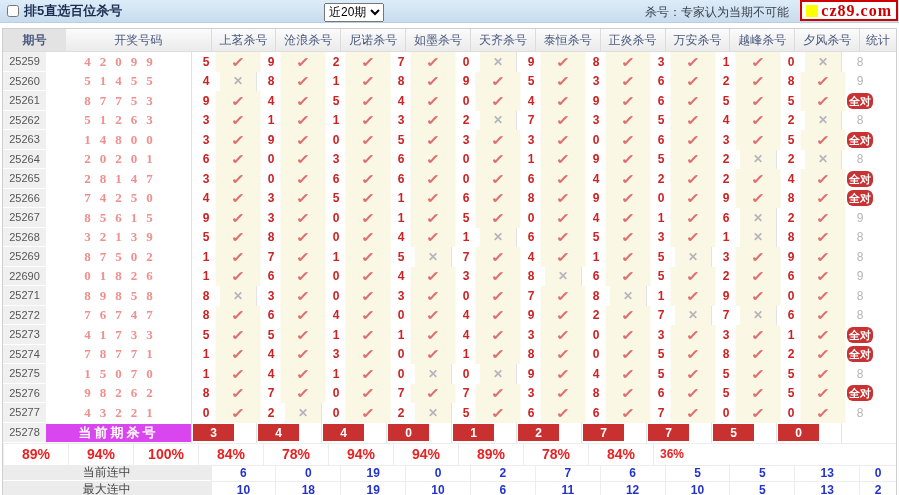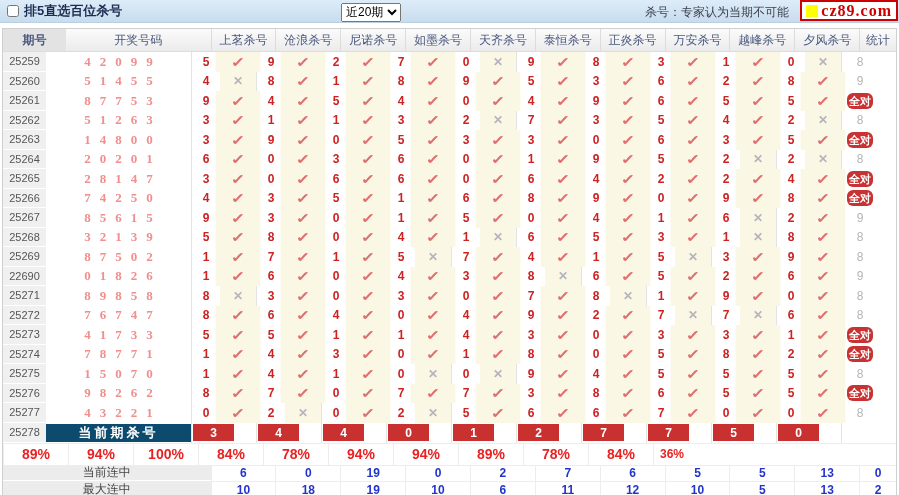--- a/index.html
+++ b/index.html
@@ -2,21 +2,21 @@
 <html><head>
 <meta charset="utf-8">
 <style>
   html,body{margin:0;padding:0;}
   body{width:899px;height:495px;background:#fff;font-family:"Liberation Sans",sans-serif;position:relative;overflow:hidden;}
 
   
   .topbar{position:relative;height:22px;background:linear-gradient(#ddecf8,#c8dcee);border-bottom:1px solid #b9cfe2;display:flex;align-items:center;}
   .topbar input[type=checkbox]{width:12px;height:12px;margin:0 5px 0 7px;}
   .tb-title{font-weight:bold;font-size:13px;color:#1d2d52;}
-  .sel-wrap{position:absolute;left:341px;top:2px;}
+  .sel-wrap{position:absolute;left:324px;top:2px;}
   .sel-wrap select{font-size:12px;height:19px;font-family:"Liberation Sans",sans-serif;}
   .tb-note{position:absolute;right:110px;top:4px;font-size:12px;color:#3a3f4a;white-space:nowrap;}
   .logo{position:absolute;right:1px;top:0;height:17px;border:2px solid #cc0000;background:#fff;display:flex;align-items:center;padding:0 4px;gap:3px;cursor:pointer;}
   .logo .sq{width:12px;height:12px;background:#ffff00;}
   .logo .txt{color:#cc0000;font-family:"Liberation Serif",serif;font-weight:bold;font-size:16px;letter-spacing:1px;}
 
   .gap{height:5px;}
 
   
   .table{margin:0 2px;border:1px solid #cfcfcf;}
@@ -36,21 +36,21 @@
   .exp .k{width:28px;display:flex;align-items:center;justify-content:center;color:#cc2222;font-size:12px;font-weight:bold;}
   .exp .m{flex:1;display:flex;align-items:center;justify-content:center;background:#fbf7e5;}
   .m.hit{color:#e07070;font-size:14px;font-weight:bold;transform:scaleX(1.25);}
   .m.miss{color:#b4b4bc;font-size:12px;font-weight:bold;}
   .c-stat{width:37px;border-left:1px solid #e3e3e3;box-sizing:border-box;display:flex;align-items:center;justify-content:center;color:#b5b5b5;font-size:12px;}
   .badge{background:#c83232;color:#fff;font-size:11px;font-weight:bold;padding:2px 2px;line-height:12px;white-space:nowrap;border-radius:6px;}
 
   
   .brow{display:flex;height:20px;align-items:center;}
   .brow .c-period{height:100%;}
-  .c-label{width:145px;height:18px;background:#0c4a6e;color:#fff;font-weight:bold;font-size:13px;letter-spacing:3px;display:flex;align-items:center;justify-content:center;box-sizing:border-box;}
+  .c-label{width:145px;height:18px;background:#d946ef;color:#fff;font-weight:bold;font-size:13px;letter-spacing:3px;display:flex;align-items:center;justify-content:center;box-sizing:border-box;}
   .brow .exp{height:100%;align-items:center;}
   .redbox{width:41px;height:17px;background:#c93131;color:#fff;font-weight:bold;font-size:12px;display:flex;align-items:center;justify-content:center;margin-left:1px;}
   .brow .c-stat{height:100%;}
 
   
   .srow{display:flex;align-items:stretch;border-top:1px solid #ededed;}
   .srow .lab{width:208px;background:#ececec;border-bottom:1px solid #fff;color:#444;font-size:12px;display:flex;align-items:center;justify-content:center;box-sizing:border-box;}
   .srow .val{width:65px;display:flex;align-items:center;justify-content:center;border-left:1px solid #ededed;box-sizing:border-box;}
   .srow .sval{width:37px;display:flex;align-items:center;justify-content:center;border-left:1px solid #ededed;box-sizing:border-box;}
   .srow.pct{height:21px;}

